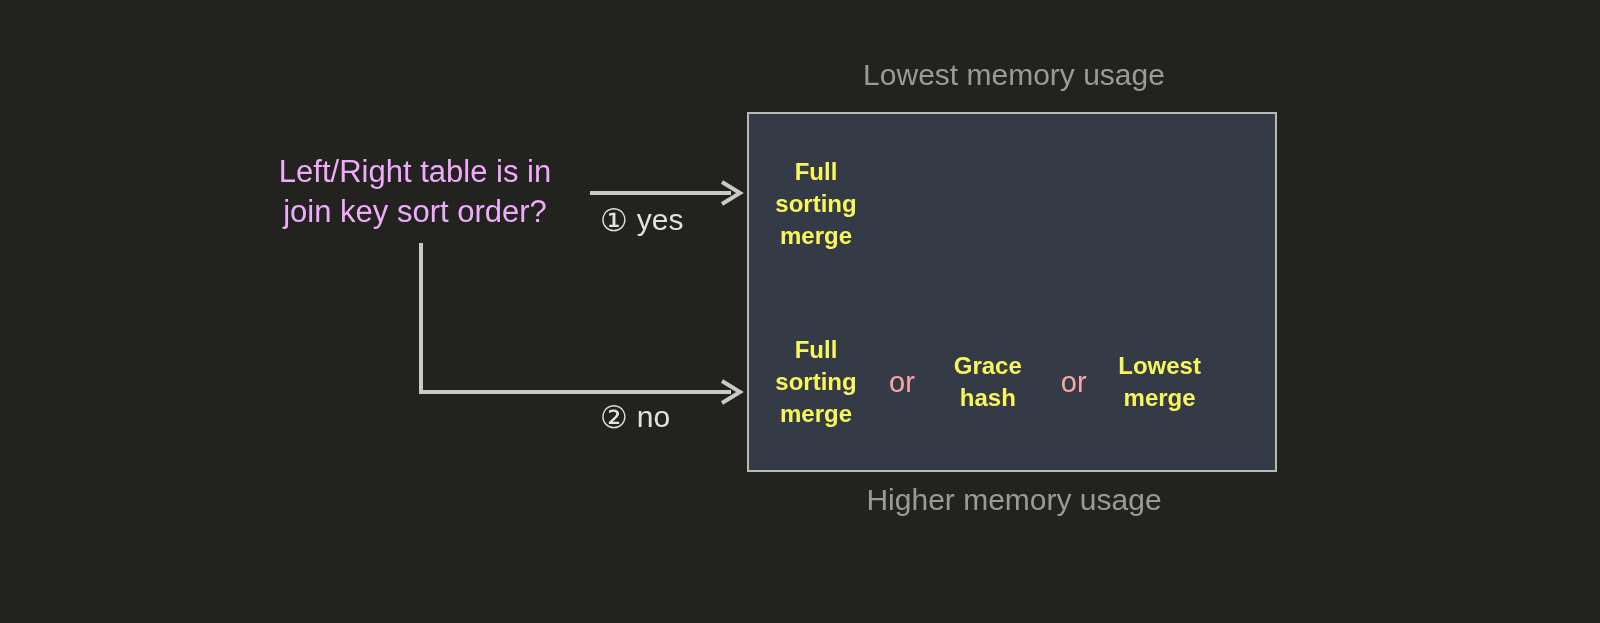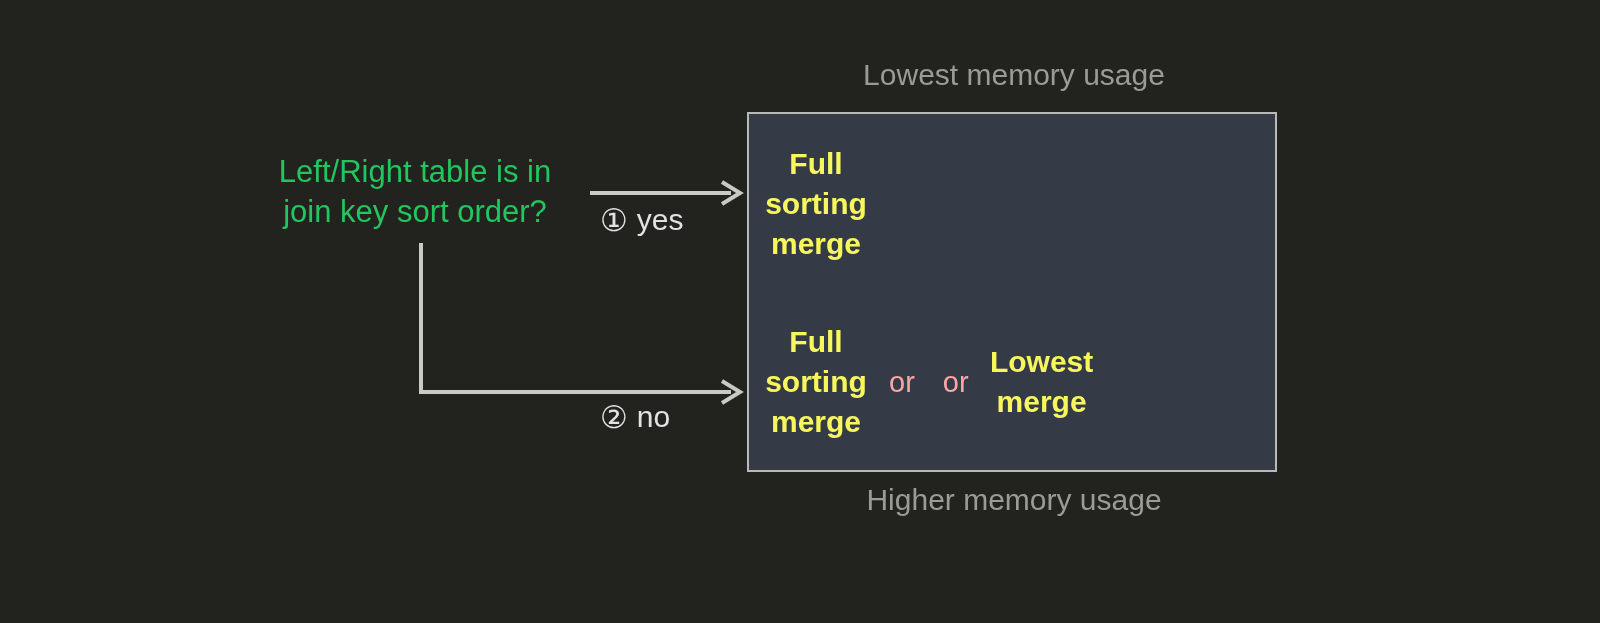--- a/index.html
+++ b/index.html
@@ -18,21 +18,21 @@
     overflow: hidden;
   }
 
   
   #question {
     position: absolute;
     left: 250px;
     top: 152px;
     width: 330px;
     text-align: center;
-    color: #22c55e;
+    color: #f0abfc;
     font-size: 31px;
     line-height: 1.28;
     white-space: pre-line;
   }
 
   
   #connectors {
     position: absolute;
     left: 0;
     top: 0;
@@ -89,21 +89,21 @@
     display: flex;
     align-items: center;
     justify-content: flex-start;
   }
   #row-sorted   { top: 20px; height: 140px; padding-left: 8px; }
   #row-unsorted { top: 198px; height: 140px; padding-left: 8px; }
 
   .option {
     color: #f7f75c;
     font-weight: bold;
-    font-size: 30px;
+    font-size: 24px;
     line-height: 1.33;
     text-align: center;
     white-space: pre-line;
   }
   .or-sep {
     color: #fca5a5;
     font-size: 29px;
     font-weight: normal;
     padding: 0 14px;
   }
@@ -152,20 +152,22 @@
       <div class="option" style="width:118px;">Full
 sorting
 merge</div>
     </div>
 
     <div class="panel-row" id="row-unsorted">
       <div class="option">Full
 sorting
 merge</div>
       <div class="or-sep">or</div>
+      <div class="option" id="opt-grace">Grace
+hash</div>
       <div class="or-sep">or</div>
       <div class="option" id="opt-partial">Lowest
 merge</div>
     </div>
 
   </div>
 
 </div>
 
 </body></html>

